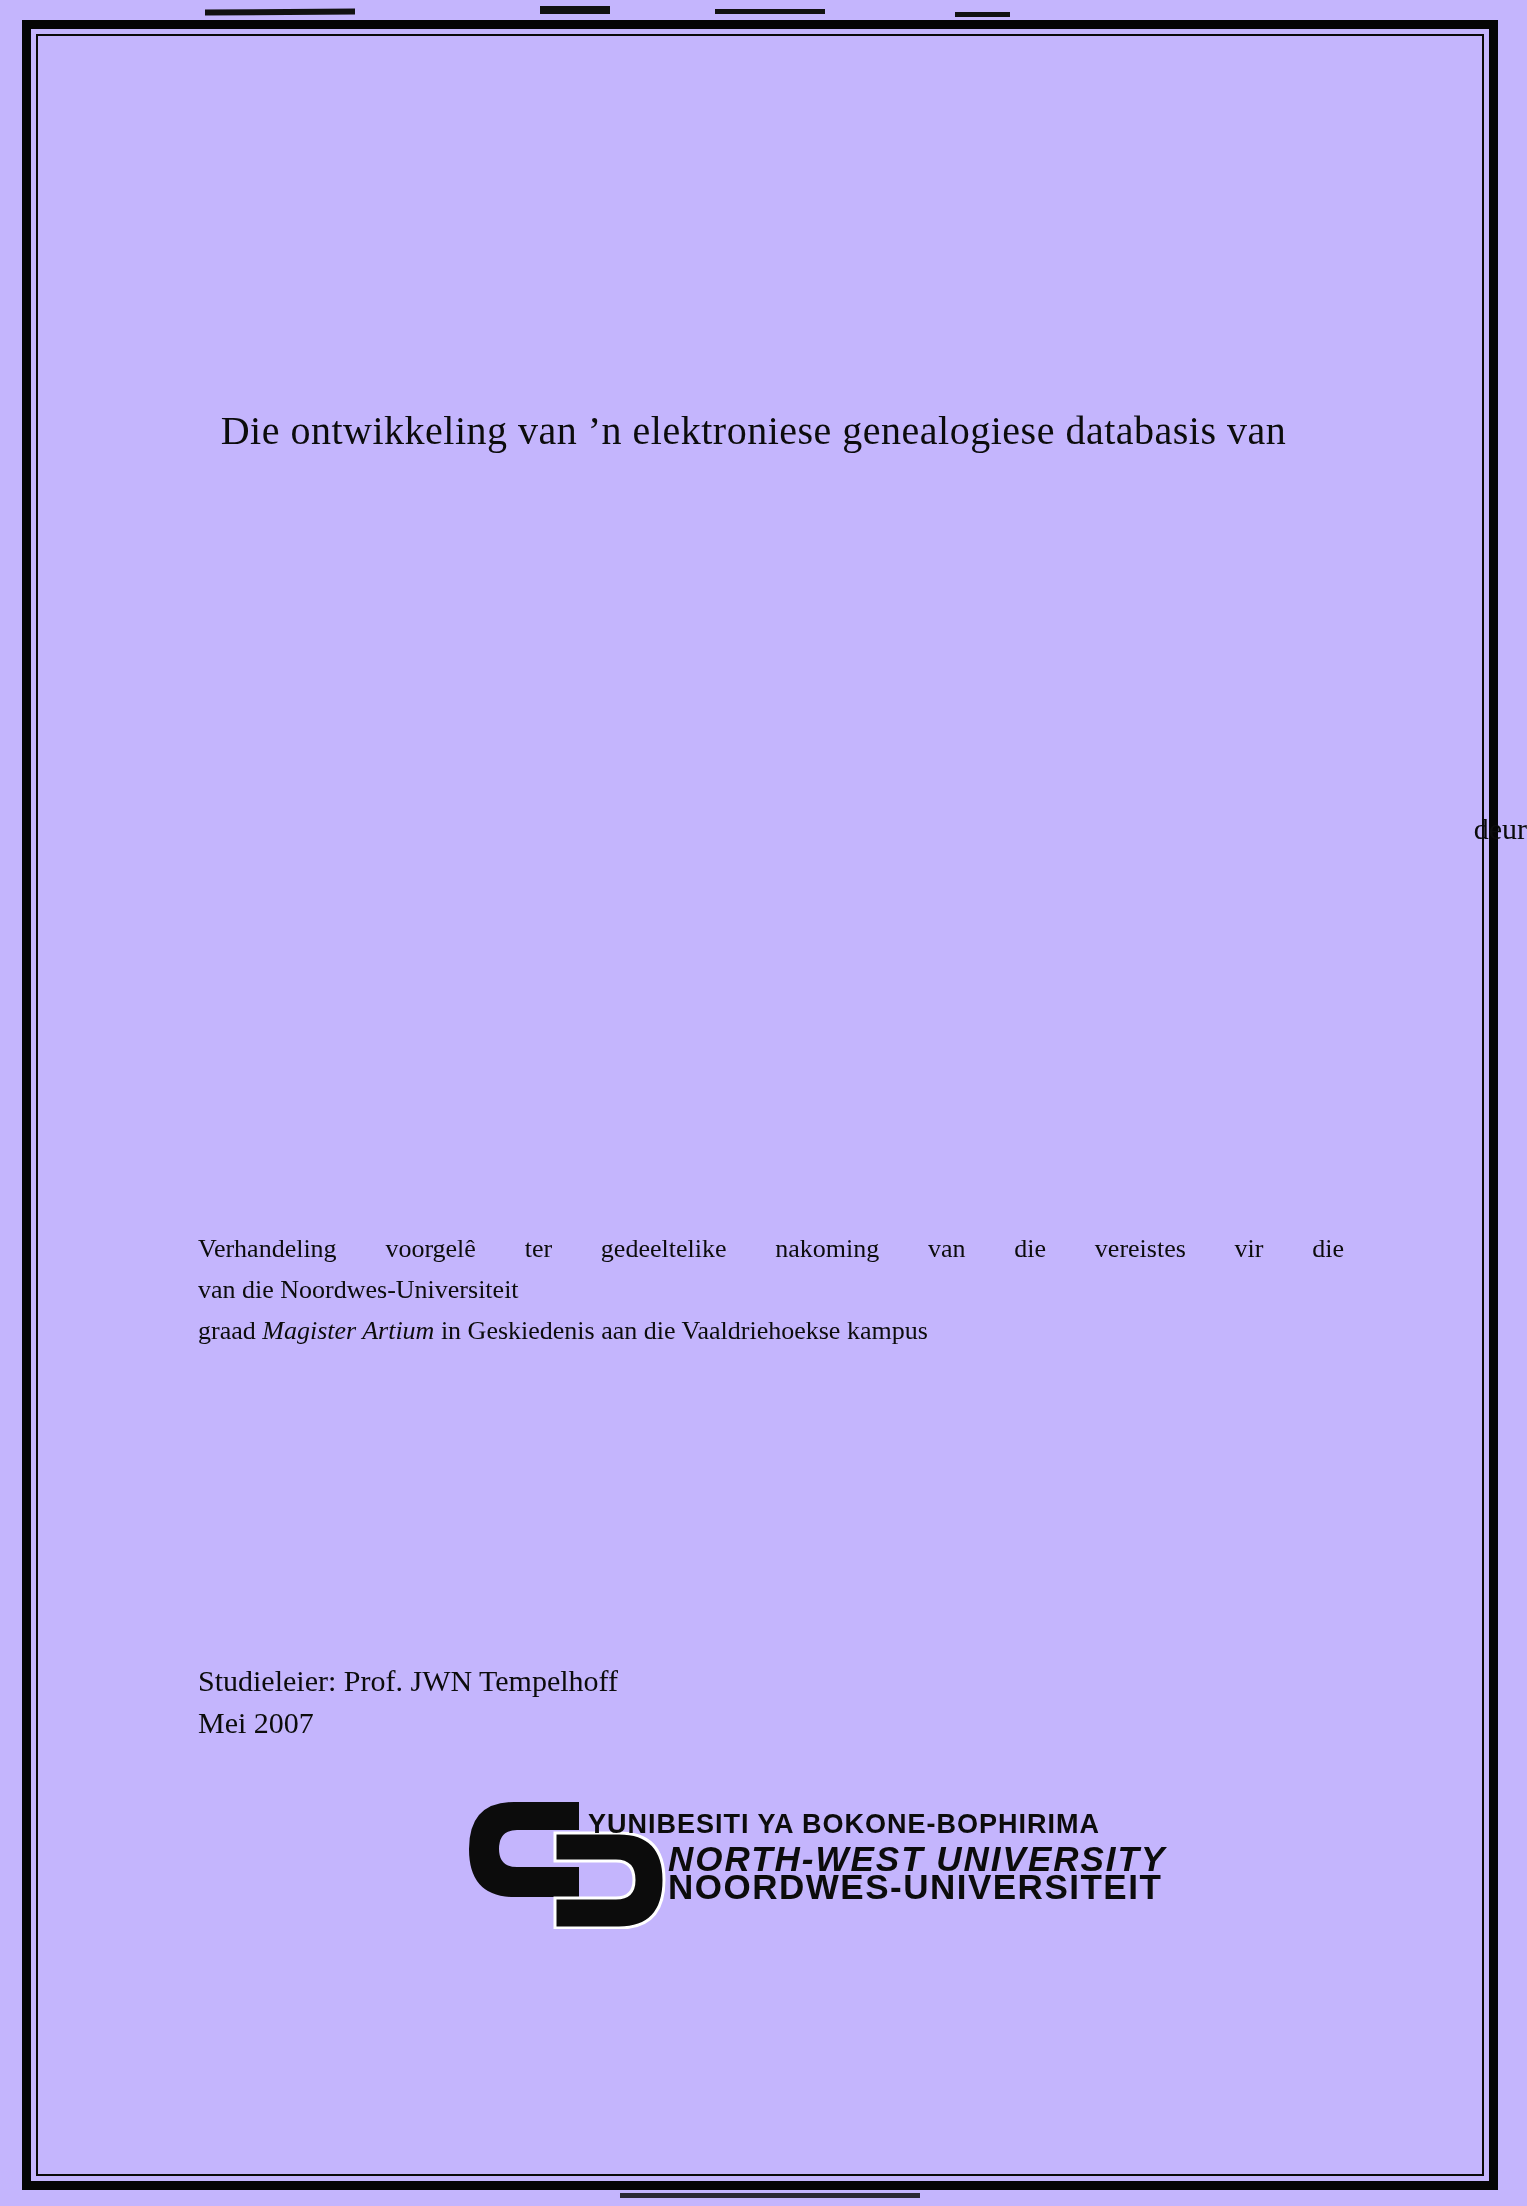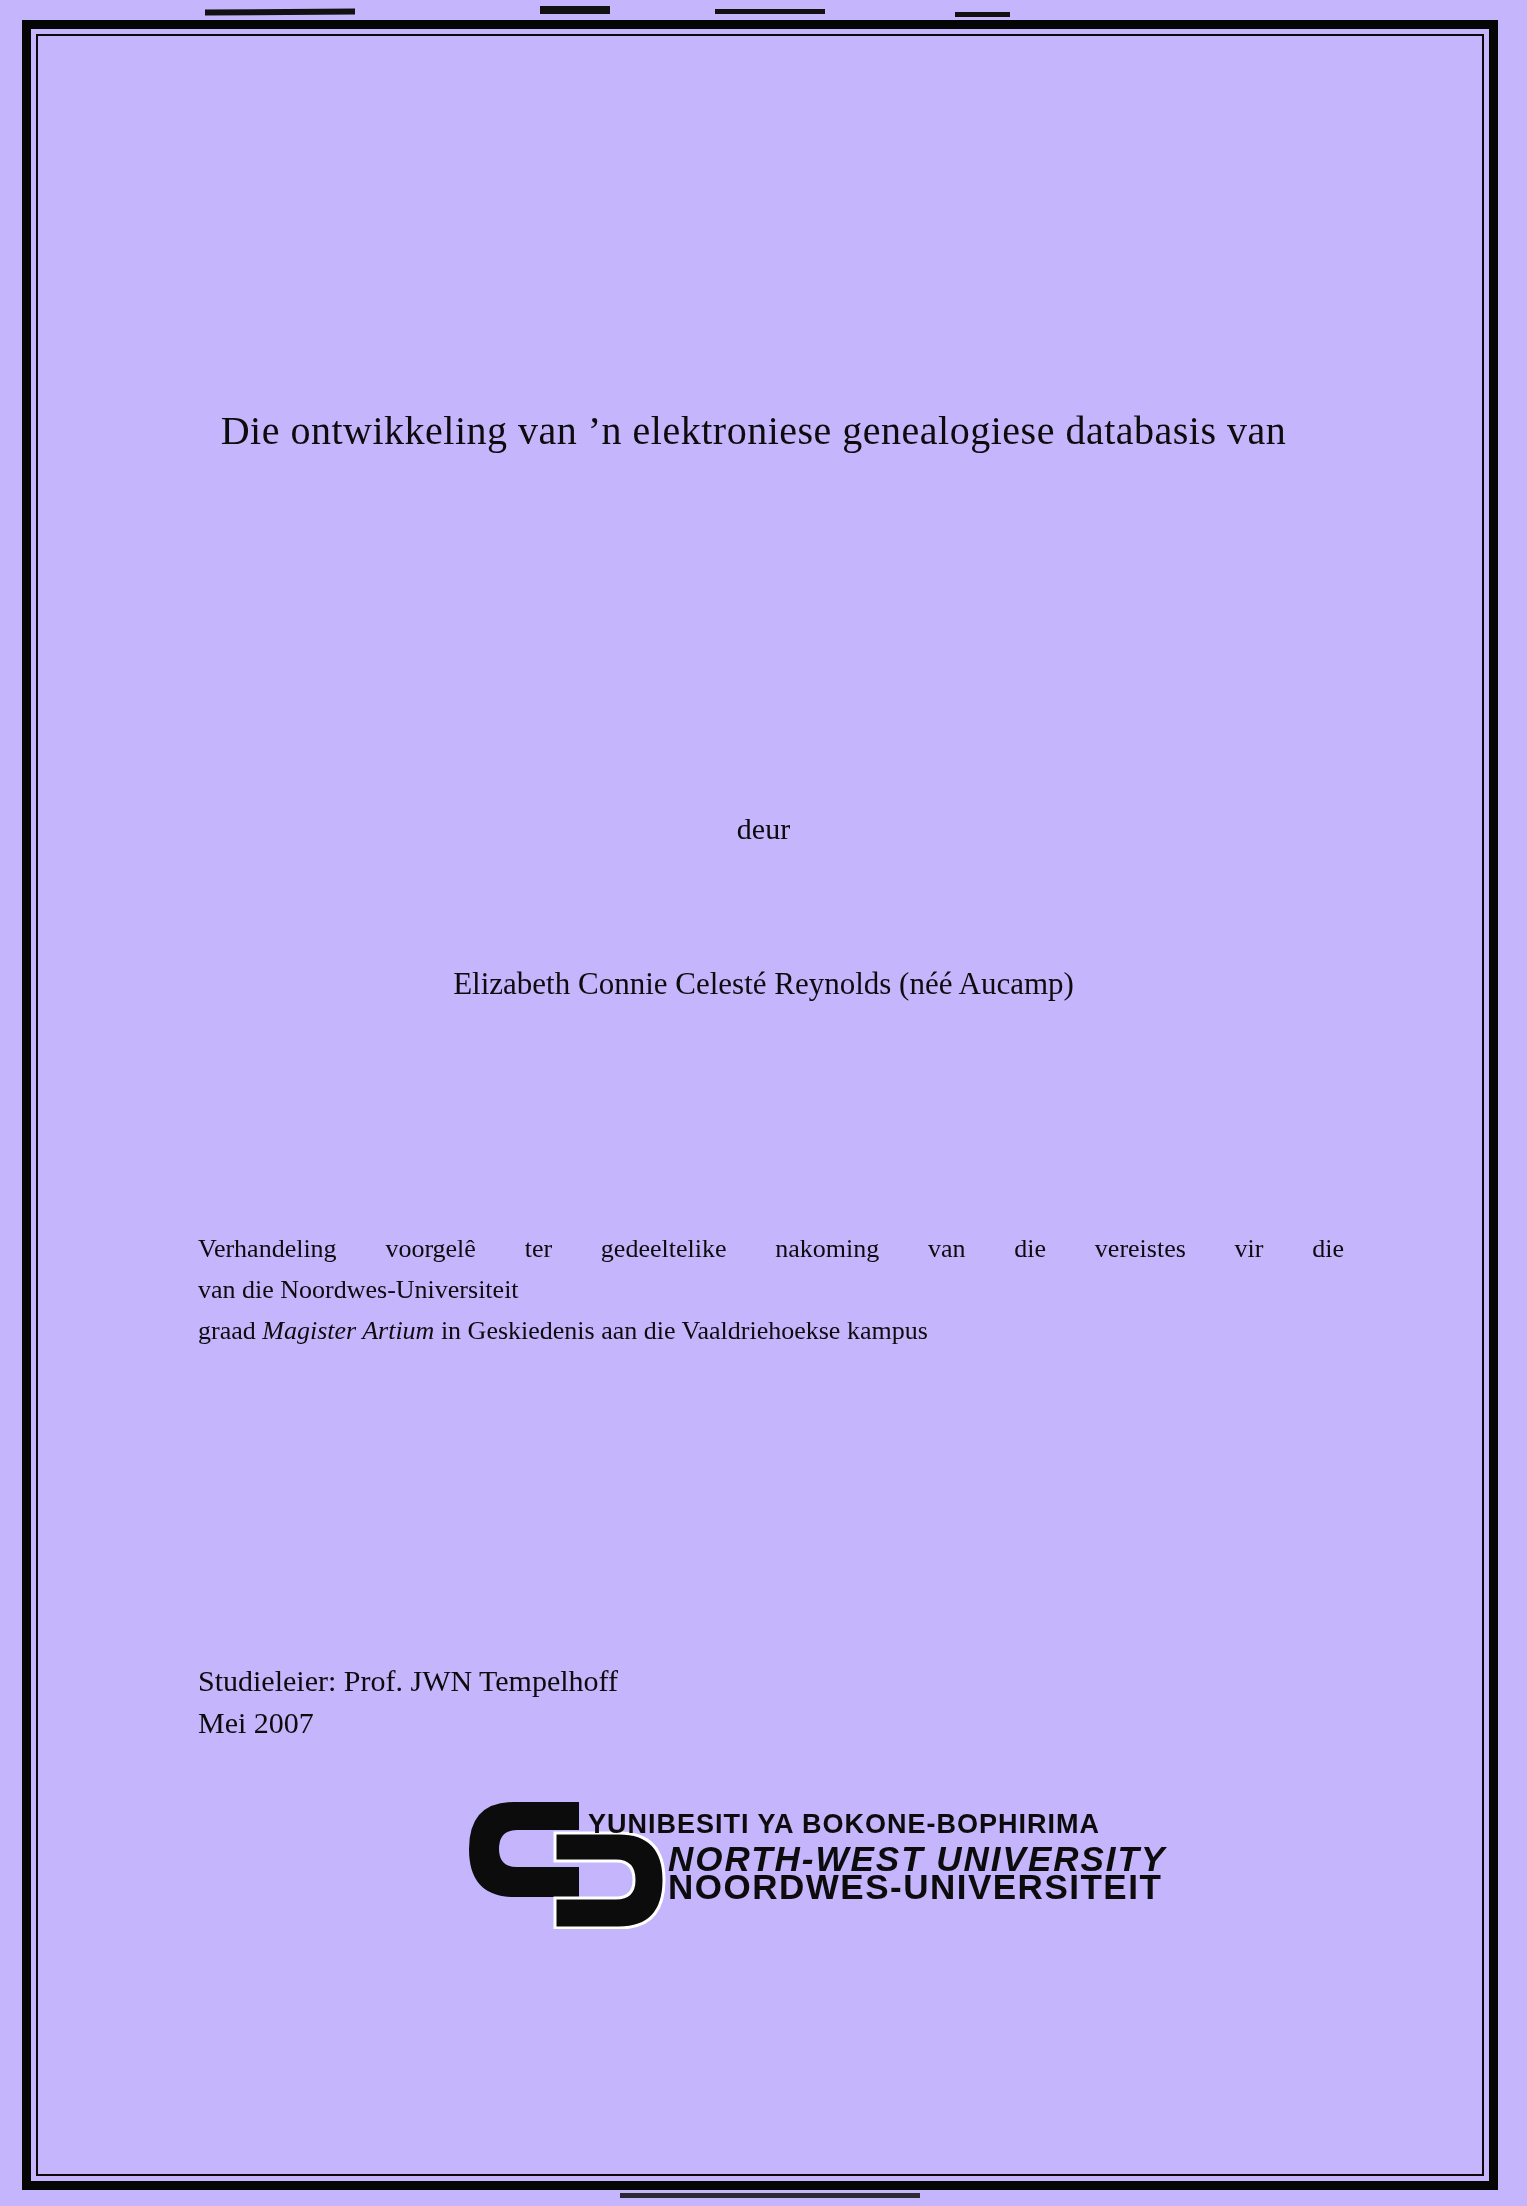--- a/index.html
+++ b/index.html
@@ -35,21 +35,21 @@
     position: absolute;
     left: 90px; right: 110px; top: 395px;
     text-align: center;
     font-size: 40px;
     line-height: 72px;
     letter-spacing: 0.5px;
   }
   .byline {
     position: absolute;
     left: 0; right: 0; top: 812px;
-    text-align: center;
+    text-align: right;
     font-size: 30px;
   }
   .author {
     position: absolute;
     left: 0; right: 0; top: 966px;
     text-align: center;
     font-size: 31px;
   }
   .description {
     position: absolute;
@@ -96,21 +96,20 @@
 
   <div class="frame-outer"></div>
   <div class="frame-inner"></div>
 
   <div class="thesis-title">
     <div>Die ontwikkeling van ’n elektroniese genealogiese databasis van</div>
   </div>
 
   <div class="byline">deur</div>
 
-  <div class="author">Elizabeth Connie Celesté Reynolds (néé Aucamp)</div>
 
   <div class="description">
     <div class="justify-line">Verhandeling voorgelê ter gedeeltelike nakoming van die vereistes vir die</div>
     <div>van die Noordwes-Universiteit</div>
     <div><span>graad </span><i>Magister Artium</i><span> in Geskiedenis aan die Vaaldriehoekse kampus</span></div>
   </div>
 
   <div class="supervisor-block">
     <div>Studieleier: Prof. JWN Tempelhoff</div>
     <div>Mei 2007</div>

